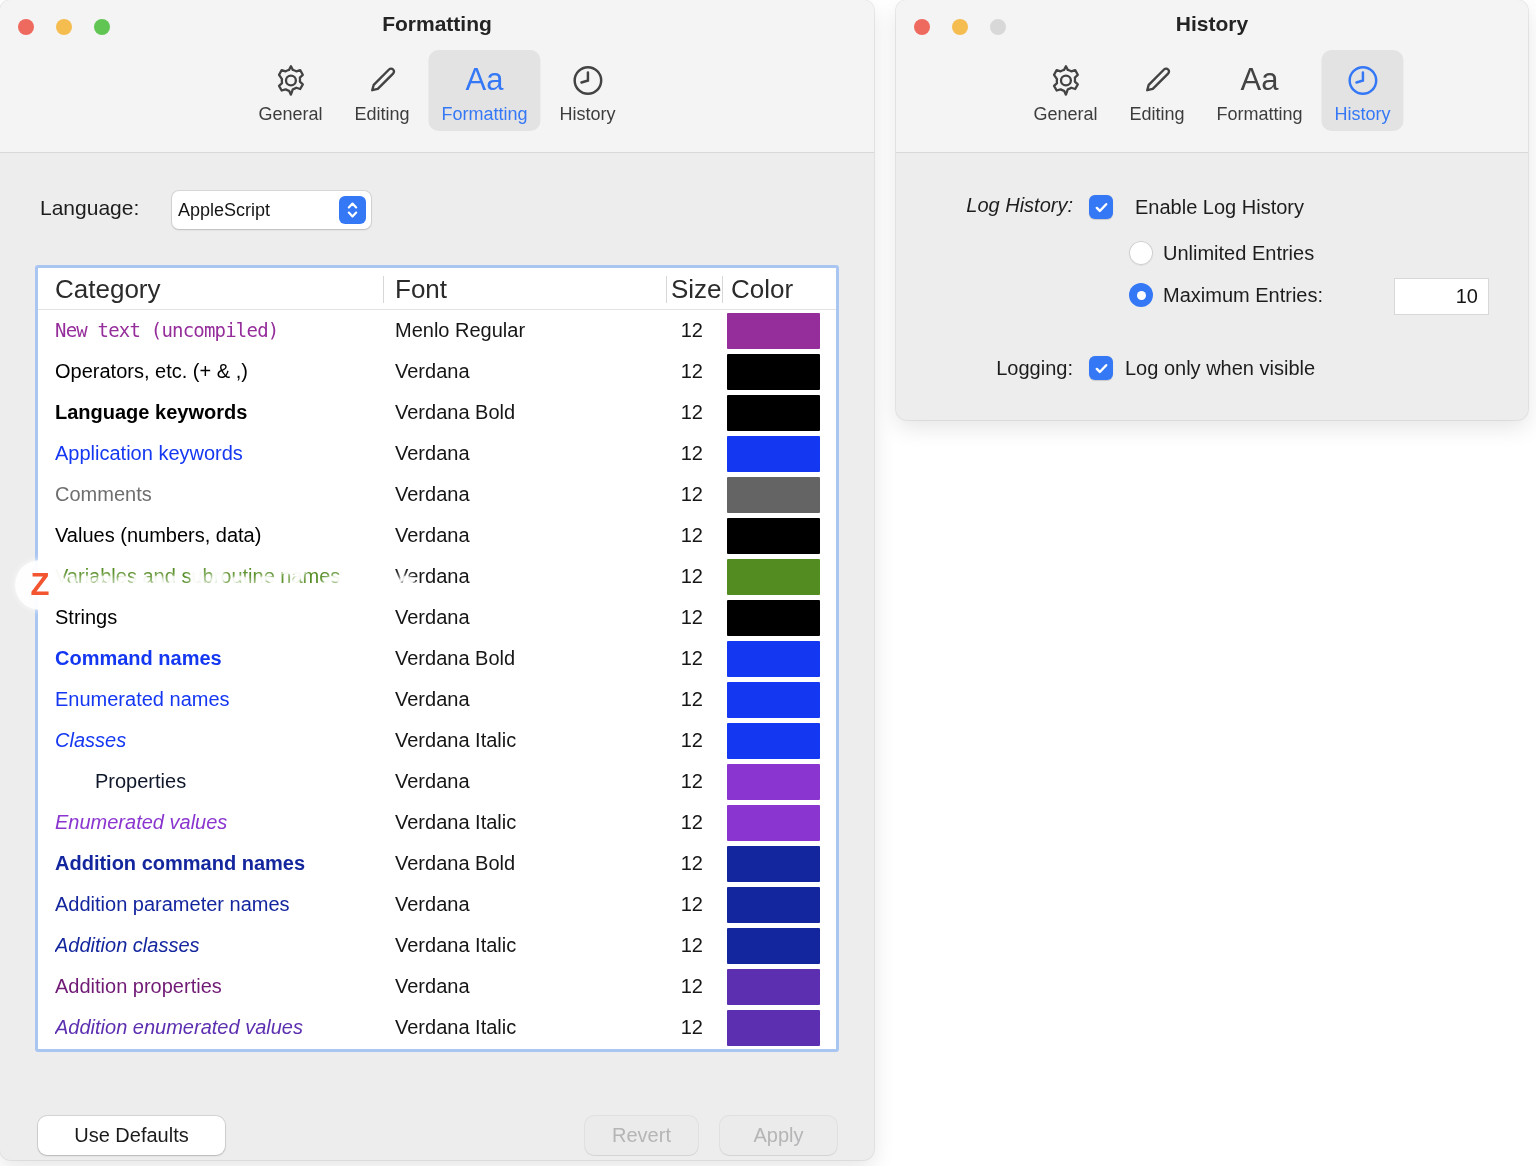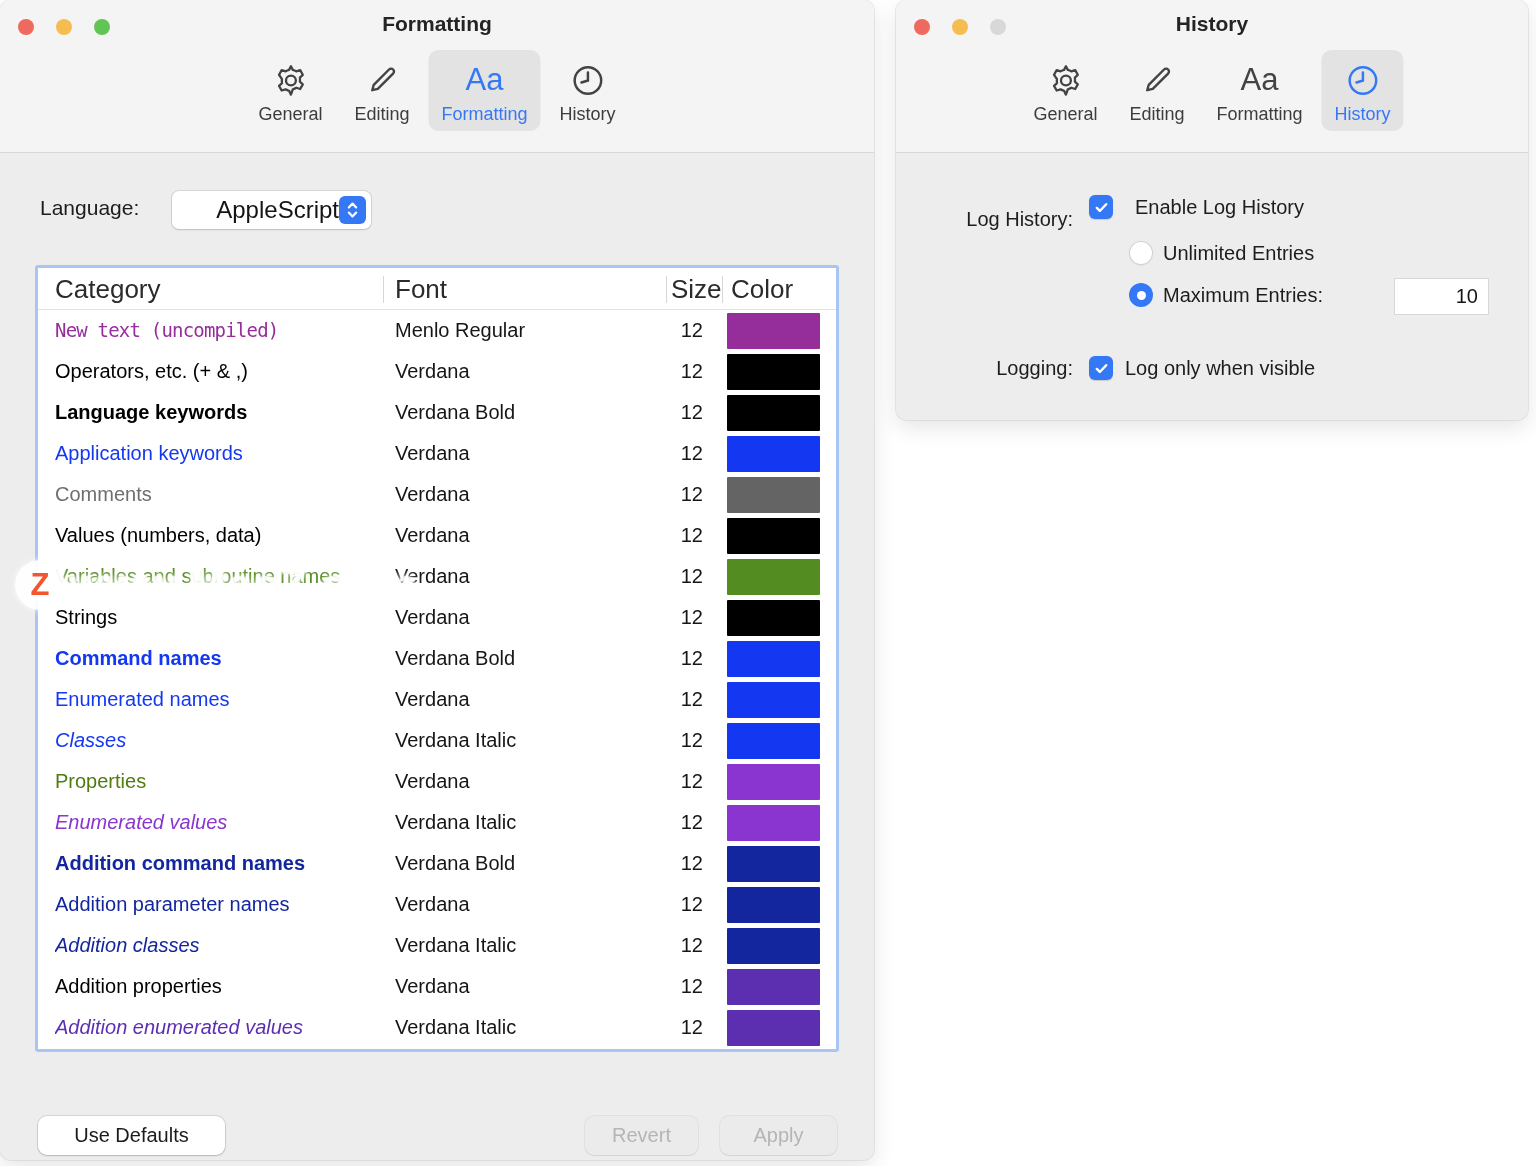--- a/index.html
+++ b/index.html
@@ -33,21 +33,21 @@
   .tab .tlabel{font-size:18px;color:#3d3d3d;margin-top:1px;}
   .tab.selected{background:#e4e3e4;}
   .tab.selected .ticon,.tab.selected .tlabel{color:#3478f6;}
   .aa-glyph{font-size:31px;font-weight:500;letter-spacing:0;}
 
   
   .lang-label{position:absolute;left:40px;top:196px;font-size:21px;color:#1d1d1d;}
   .popup{position:absolute;left:172px;top:191px;width:199px;height:38px;background:#ffffff;
          border-radius:7px;box-shadow:0 0 0 1px rgba(0,0,0,0.09), 0 1px 2px rgba(0,0,0,0.12);
          display:flex;align-items:center;}
-  .popup-value{flex:1;text-align:right;font-size:24px;color:#141414;}
+  .popup-value{flex:1;text-align:left;font-size:18px;color:#141414;padding-left:6px;}
   .popup-stepper{width:27px;height:28px;margin-right:5px;background:#3478f6;border-radius:6px;
                  display:flex;align-items:center;justify-content:center;color:#ffffff;}
 
   .ftable{position:absolute;left:35px;top:265px;width:804px;height:787px;background:#ffffff;
           border:3px solid #a9c6f2;border-radius:3px;overflow:hidden;}
   .thead{position:relative;height:42px;border-bottom:1px solid #e3e3e3;}
   .thead .h{position:absolute;top:0;height:42px;line-height:42px;font-size:26px;color:#2b2b2b;}
   .h-cat{left:17px;} .h-font{left:357px;} .h-size{left:633px;} .h-color{left:693px;}
   .vsep{position:absolute;top:8px;width:1px;height:27px;background:#d7d7d7;}
   .vs1{left:345px;} .vs2{left:628px;} .vs3{left:684px;}
@@ -223,21 +223,21 @@
             <span class="c-size">12</span>
             <span class="c-swatch" style="background: rgb(20, 55, 242);"></span>
           </div>
           <div class="trow">
             <span class="c-cat" style="color: rgb(20, 55, 242); font-style: italic;">Classes</span>
             <span class="c-font">Verdana Italic</span>
             <span class="c-size">12</span>
             <span class="c-swatch" style="background: rgb(20, 55, 242);"></span>
           </div>
           <div class="trow">
-            <span class="c-cat" style="color: #4d7c0f;">Properties</span>
+            <span class="c-cat" style="color: #0f172a; margin-left: 40px;">Properties</span>
             <span class="c-font">Verdana</span>
             <span class="c-size">12</span>
             <span class="c-swatch" style="background: rgb(138, 53, 207);"></span>
           </div>
           <div class="trow">
             <span class="c-cat" style="color: rgb(138, 53, 207); font-style: italic;">Enumerated values</span>
             <span class="c-font">Verdana Italic</span>
             <span class="c-size">12</span>
             <span class="c-swatch" style="background: rgb(138, 53, 207);"></span>
           </div>
@@ -253,21 +253,21 @@
             <span class="c-size">12</span>
             <span class="c-swatch" style="background: rgb(20, 38, 158);"></span>
           </div>
           <div class="trow">
             <span class="c-cat" style="color: rgb(20, 38, 158); font-style: italic;">Addition classes</span>
             <span class="c-font">Verdana Italic</span>
             <span class="c-size">12</span>
             <span class="c-swatch" style="background: rgb(20, 38, 158);"></span>
           </div>
           <div class="trow">
-            <span class="c-cat" style="color: #000000;">Addition properties</span>
+            <span class="c-cat" style="color: #701a75;">Addition properties</span>
             <span class="c-font">Verdana</span>
             <span class="c-size">12</span>
             <span class="c-swatch" style="background: rgb(92, 47, 176);"></span>
           </div>
           <div class="trow">
             <span class="c-cat" style="color: rgb(92, 47, 176); font-style: italic;">Addition enumerated values</span>
             <span class="c-font">Verdana Italic</span>
             <span class="c-size">12</span>
             <span class="c-swatch" style="background: rgb(92, 47, 176);"></span>
           </div>
@@ -320,21 +320,21 @@
             <svg width="37" height="37" viewBox="0 0 24 24" fill="none" stroke="currentColor" stroke-width="1.6" stroke-linecap="round">
               <circle cx="12" cy="12" r="8.6"></circle>
               <path d="M12 6.8V12l-4.2 1.3"></path>
             </svg>
           </span>
           <span class="tlabel">History</span>
         </div>
       </div>
     </div>
 
-    <div class="r-label r-right" style="left:0;top:208px;width:177px;">Log History:</div>
+    <div class="r-label r-right" style="left:0;top:194px;width:177px;font-style:italic;">Log History:</div>
     <div class="checkbox" style="left:193px;top:195px;">
       <svg width="15" height="15" viewBox="0 0 16 16" fill="none" stroke="#ffffff" stroke-width="2.6" stroke-linecap="round" stroke-linejoin="round">
           <path d="M3 8.5l3.2 3.2L13 4.5"></path>
         </svg>
     </div>
     <div class="r-label" style="left:239px;top:196px;">Enable Log History</div>
 
     <div class="radio off" style="left:233px;top:241px;"></div>
     <div class="r-label" style="left:267px;top:242px;">Unlimited Entries</div>
 

